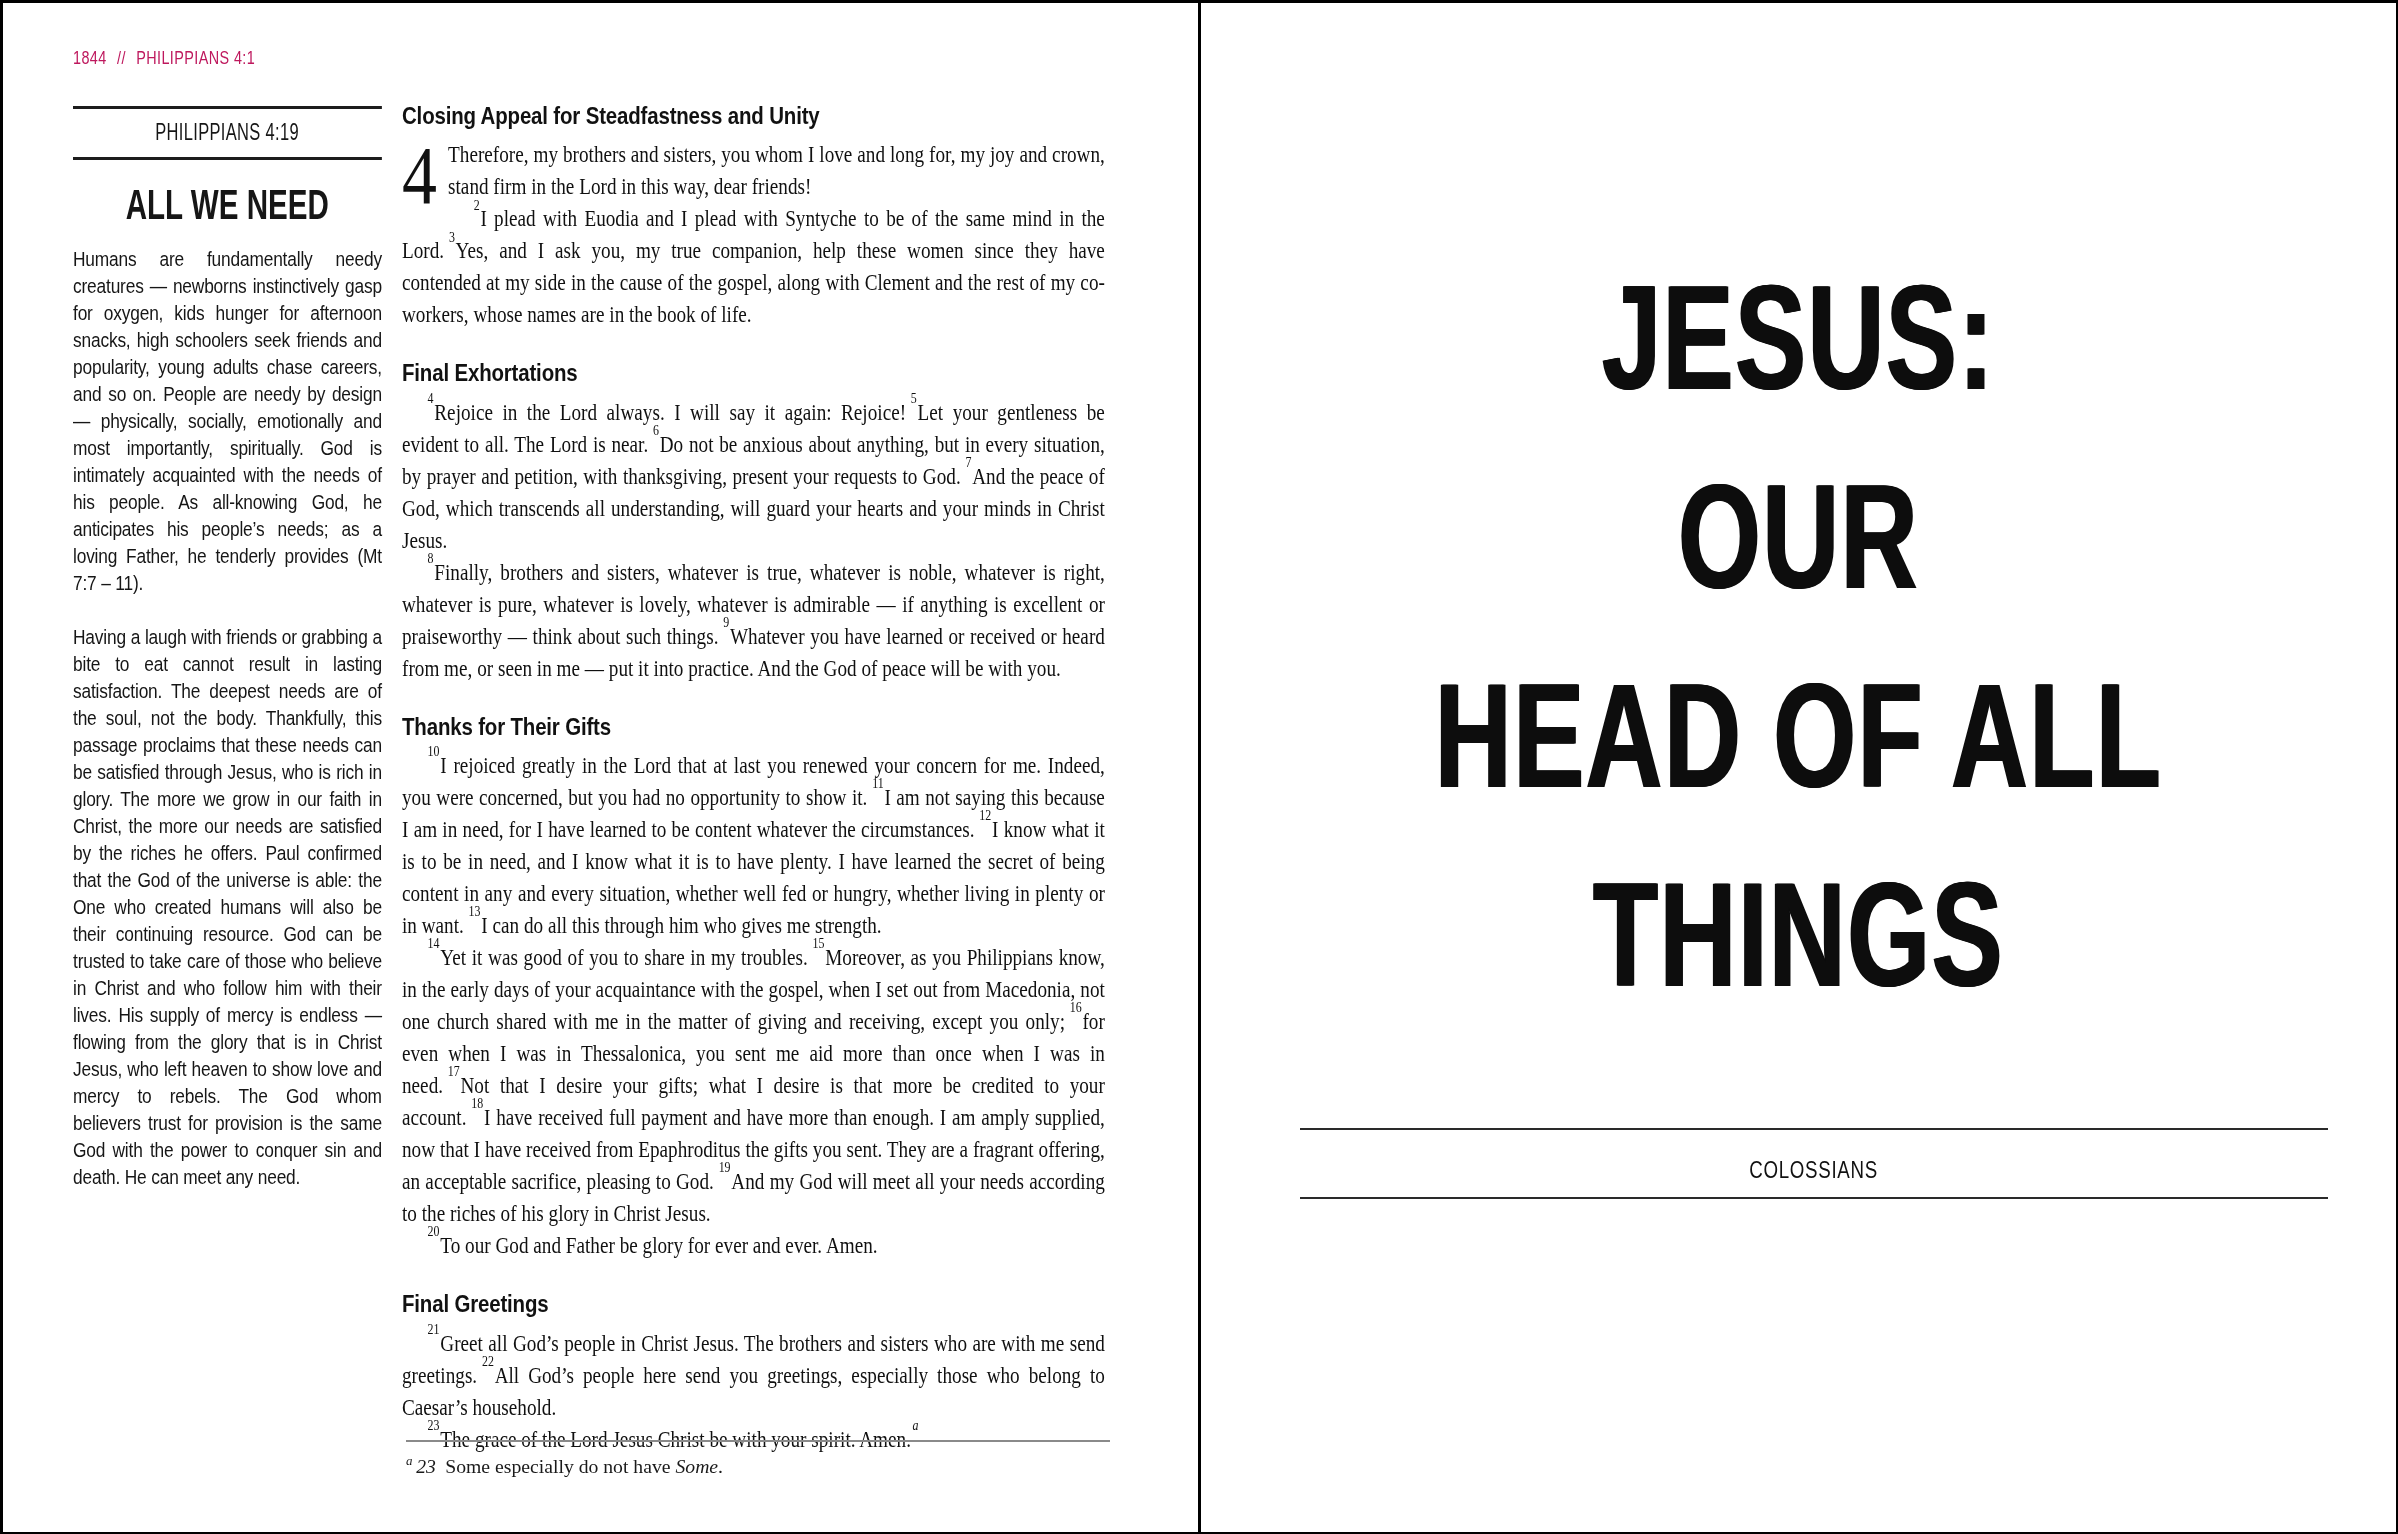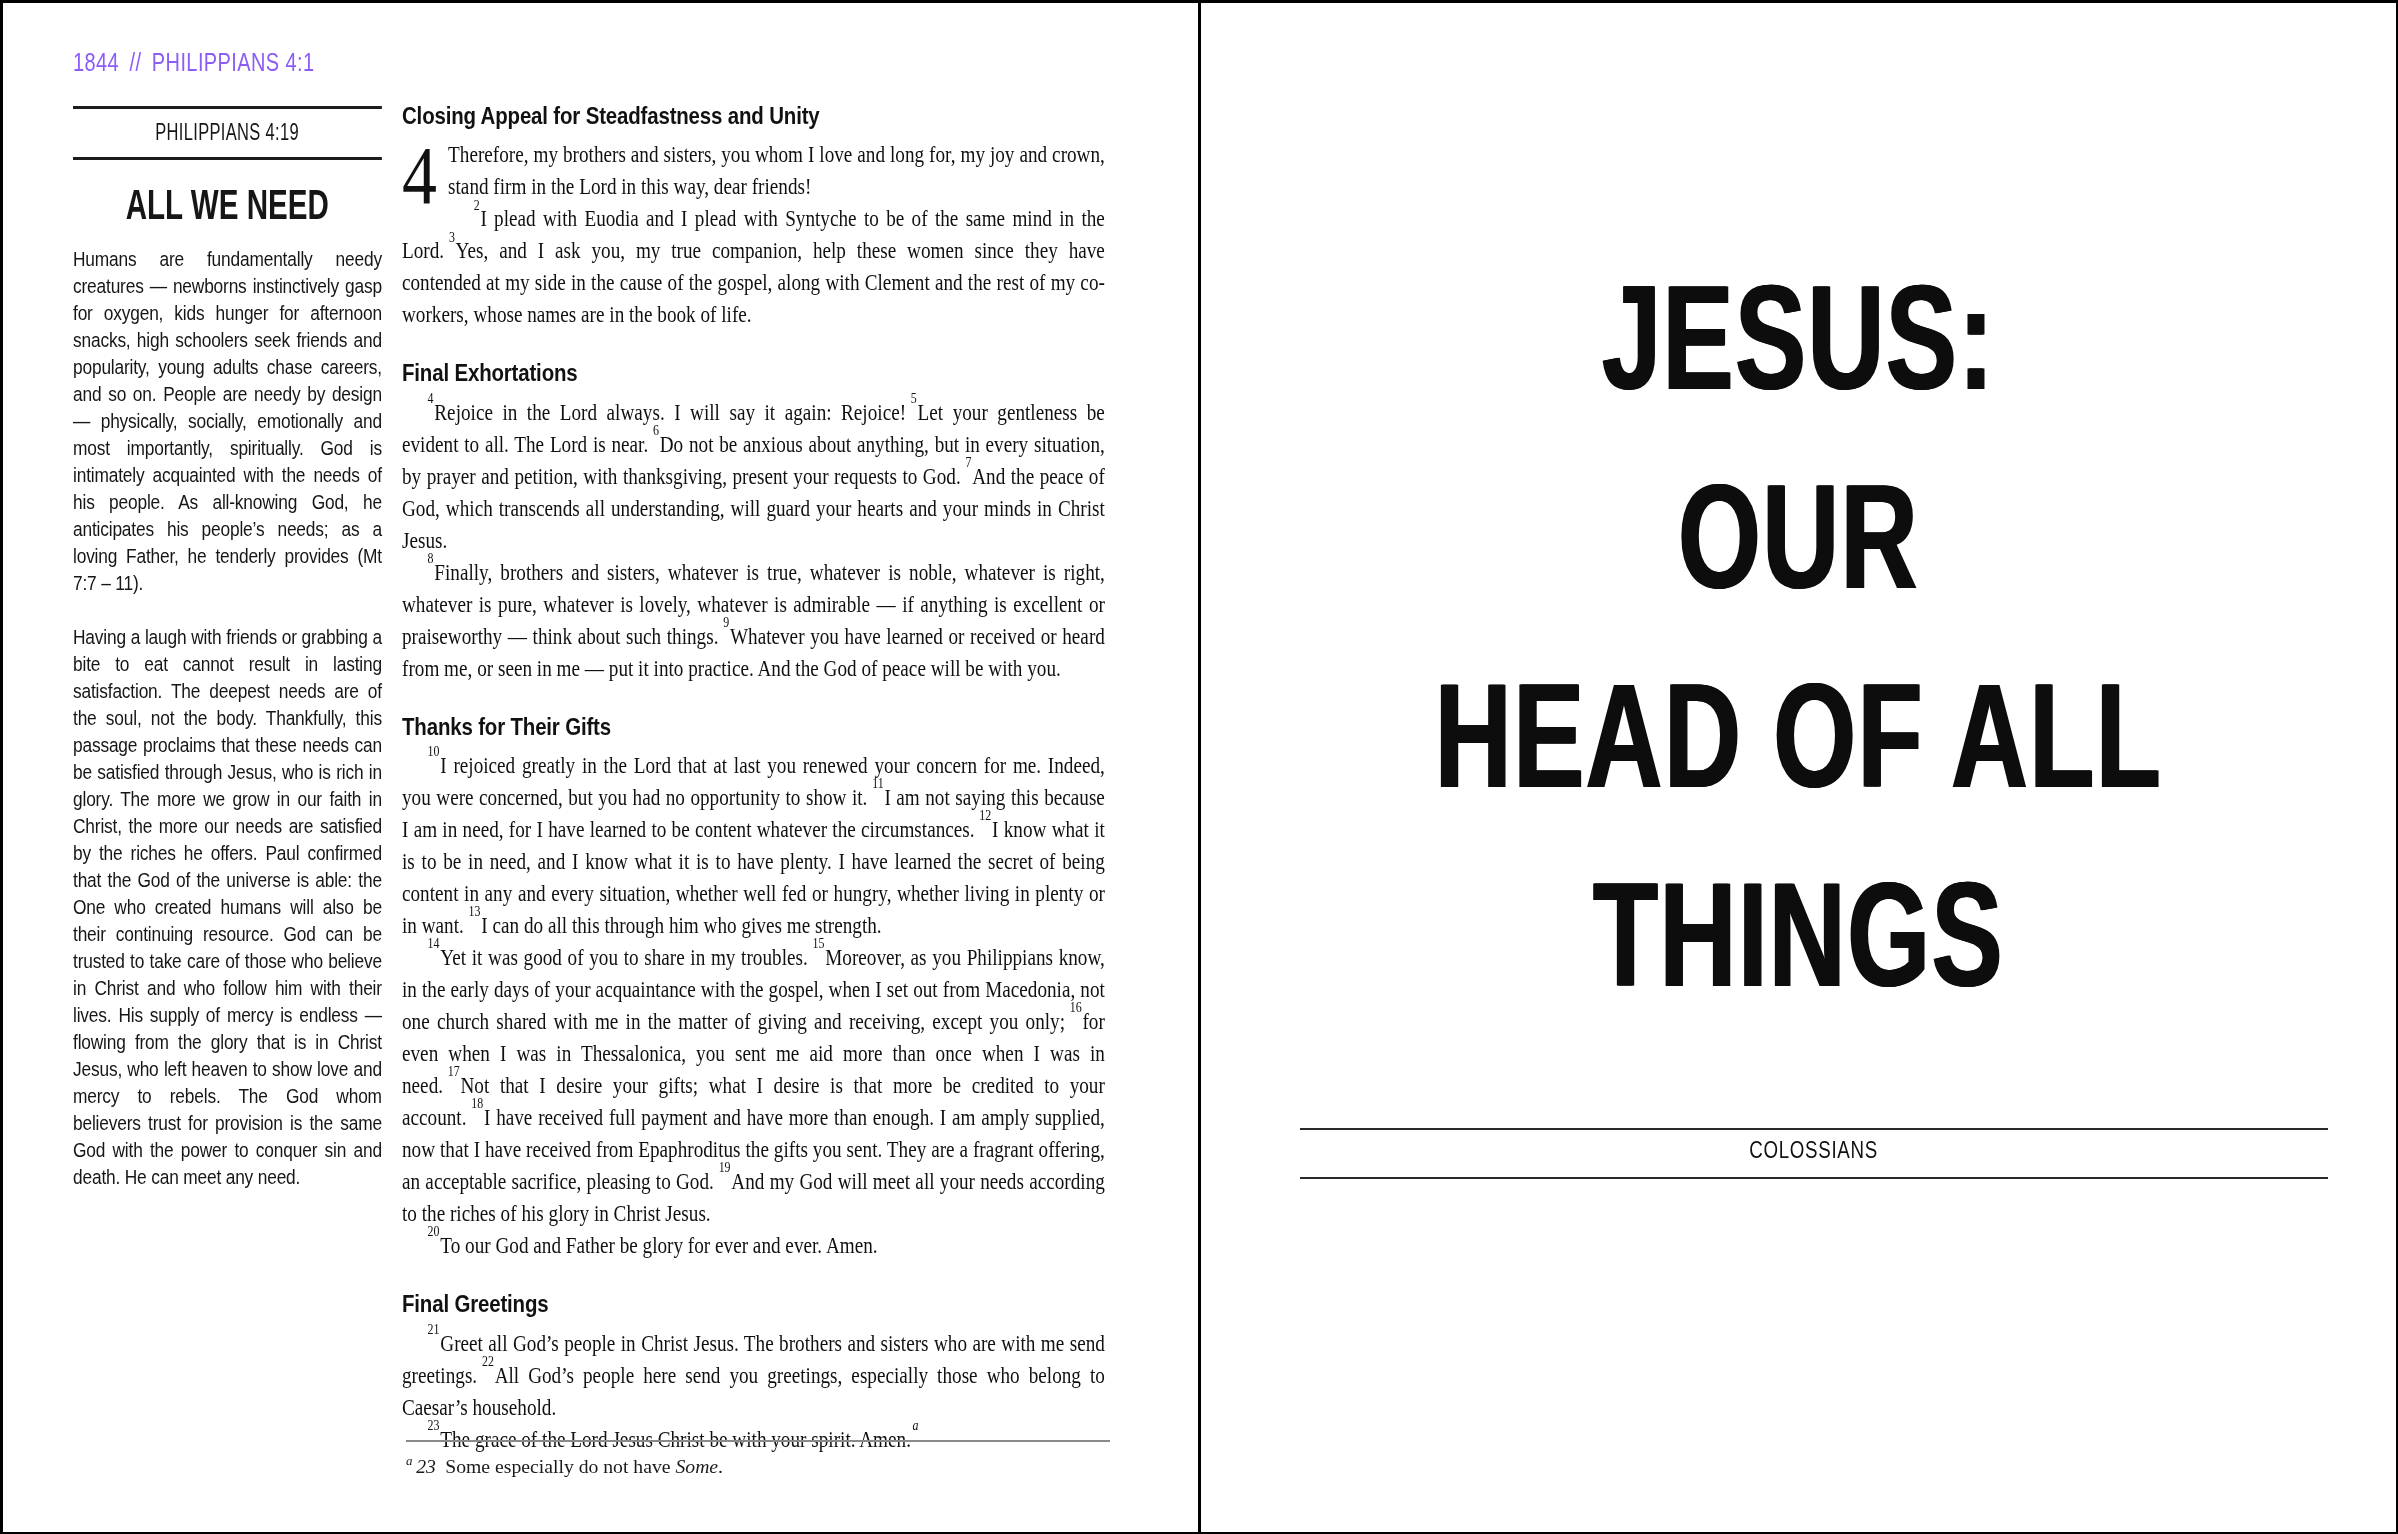--- a/index.html
+++ b/index.html
@@ -2,21 +2,21 @@
 <html style="font-size:15px"><head>
 <meta charset="utf-8">
 <style>
   html,body{margin:0;padding:0;background:#777;}
   .spread{position:relative;width:2399px;height:1535px;background:#fff;box-sizing:border-box;
           border:3.7px solid #000;overflow:hidden;color:#141414;}
   .spine{position:absolute;top:0;bottom:0;left:1195px;width:2.8px;background:#000;}
 
   
   .runhead{position:absolute;left:70px;top:45px;font-family:"Liberation Sans",sans-serif;
-           font-size:25px;letter-spacing:0.5px;color:#8b5cf6;white-space:nowrap;text-align:right;}
+           font-size:18px;letter-spacing:0.5px;color:#be185d;white-space:nowrap;text-align:right;}
   .runhead .inner{display:inline-block;transform:scaleX(.8);transform-origin:left top;}
   .runhead .sep{margin:0 13px;}
 
   .sidebar{position:absolute;left:70px;top:103px;width:351px;transform:scaleX(.88);
            transform-origin:left top;font-family:"Liberation Sans",sans-serif;color:#161616;}
   .rule{height:2.8px;background:#1c1c1c;}
   .sb-ref{text-align:center;font-size:23.4px;letter-spacing:0.5px;padding:10.3px 0 11.2px;}
   .sb-ref .inner,.sb-title .inner{display:inline-block;transform:scaleX(.8);transform-origin:center top;}
   .sb-title{text-align:center;font-size:42px;font-weight:bold;padding:20.6px 0 17px;letter-spacing:0;}
   .sb-body{font-size:19.7px;line-height:27px;text-align:justify;letter-spacing:-0.2px;}
@@ -44,21 +44,21 @@
   .footnote .it{font-style:italic;}
 
   
   .rpage{position:absolute;left:1197px;top:12px;width:1197px;height:100%;}
   .bigtitle{position:absolute;left:0;width:100%;top:223px;text-align:center;
             font-family:"Liberation Sans",sans-serif;font-weight:bold;font-size:148px;
             line-height:199px;color:#0d0d0d;transform:scaleX(.72);transform-origin:center top;
             letter-spacing:1.9px;text-shadow:1.4px 0 currentColor,-1.4px 0 currentColor;}
   .colblock{position:absolute;left:100px;width:1028px;top:1113px;
             border-top:2.8px solid #2a2a2a;border-bottom:2.8px solid #2a2a2a;
-            text-align:center;padding:6px 0 13px;}
+            text-align:center;padding:26px 0 13px;}
   .colblock .inner{display:inline-block;transform:scaleX(.78);transform-origin:center top;
             font-family:"Liberation Sans",sans-serif;font-size:24px;letter-spacing:0.9px;color:#111;}
 </style>
 </head>
 <body>
 
 <div class="spread">
 
   <div>
 

